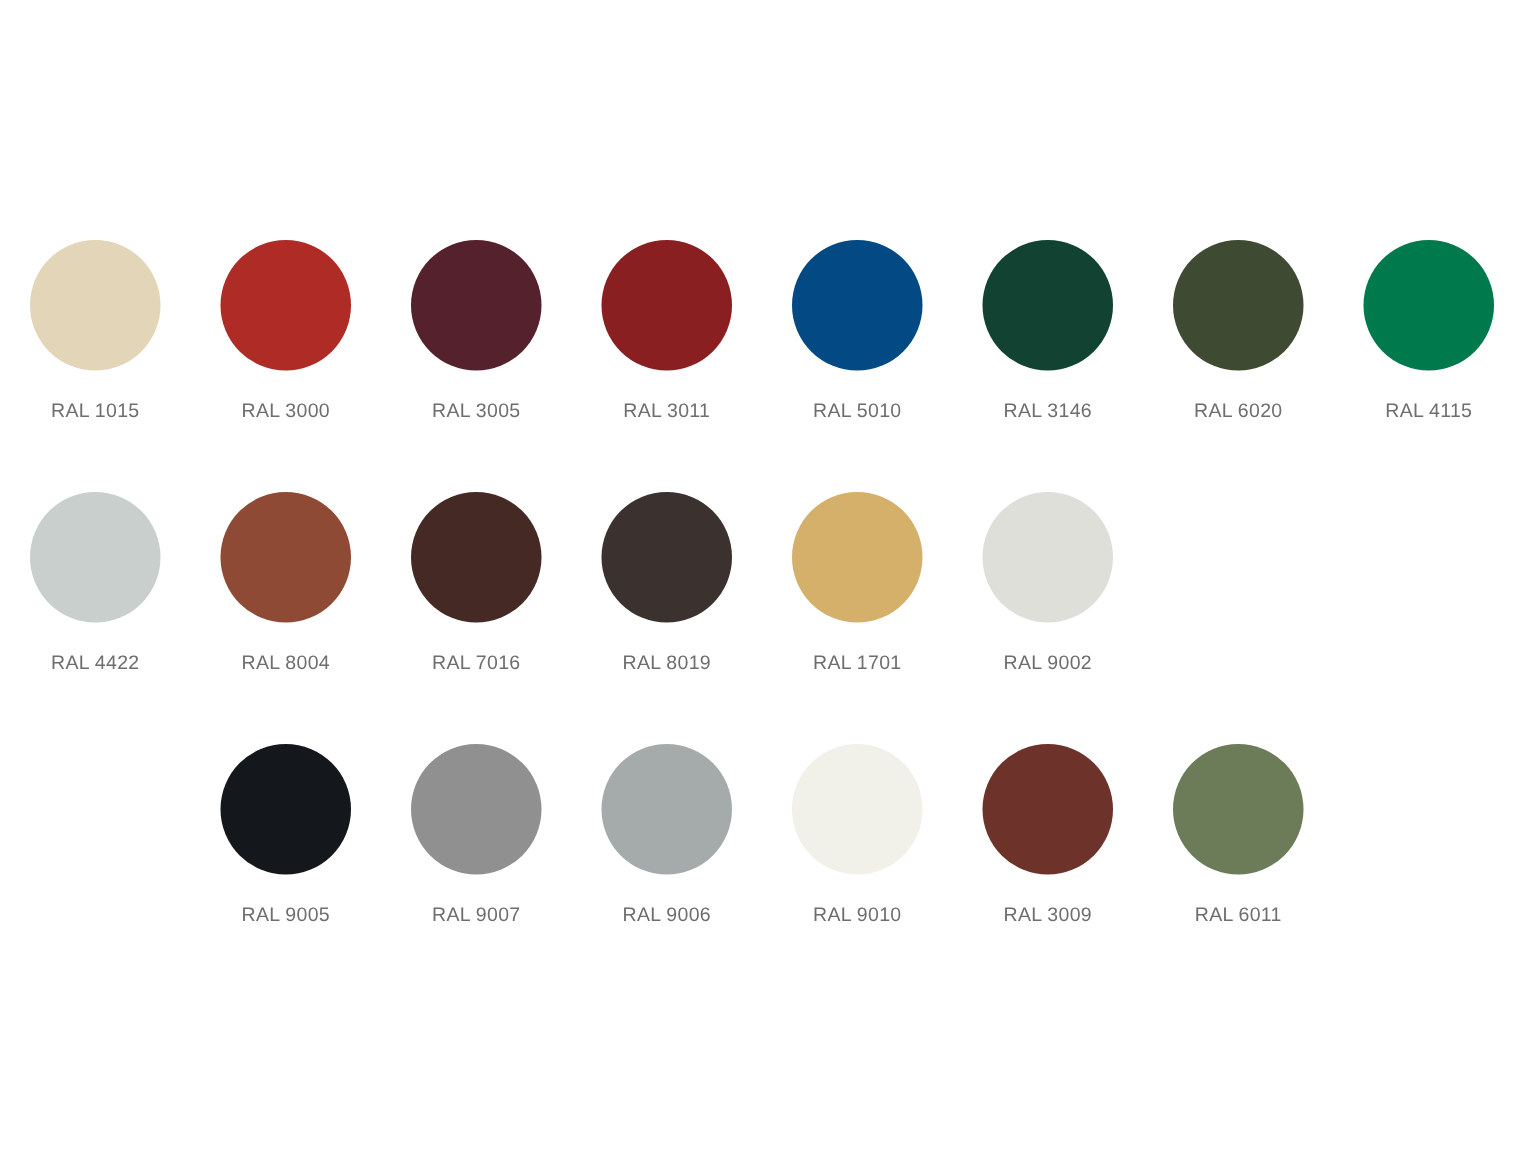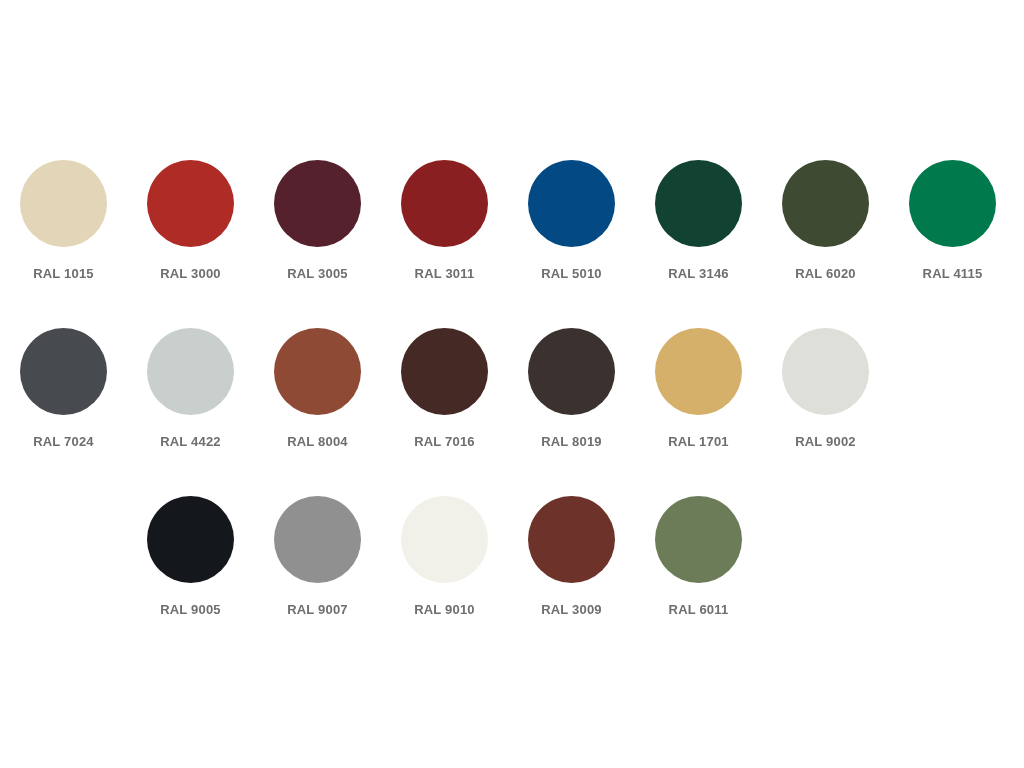--- a/index.html
+++ b/index.html
@@ -24,21 +24,20 @@
     position: absolute;
     left: 0;
     top: 144px;
     width: 1024px;
   }
   .swatch-row {
     display: flex;
     width: 1024px;
     height: 168px;
     box-sizing: border-box;
-    font-weight: bold;
   }
   .swatch-cell {
     width: 127px;
     flex: 0 0 127px;
     display: flex;
     flex-direction: column;
     align-items: center;
   }
   .swatch-cell.is-empty {
     visibility: hidden;
@@ -94,24 +93,20 @@
           <span class="swatch-dot" style="background-color: rgb(62, 74, 49);"></span>
           <span class="swatch-label">RAL 6020</span>
         </div>
         <div class="swatch-cell">
           <span class="swatch-dot" style="background-color: rgb(0, 121, 76);"></span>
           <span class="swatch-label">RAL 4115</span>
         </div>
       </div>
       <div class="swatch-row">
         <div class="swatch-cell">
-          <span class="swatch-dot" style="background-color: rgb(71, 75, 80);"></span>
-          <span class="swatch-label">RAL 7024</span>
-        </div>
-        <div class="swatch-cell">
           <span class="swatch-dot" style="background-color: rgb(201, 207, 204);"></span>
           <span class="swatch-label">RAL 4422</span>
         </div>
         <div class="swatch-cell">
           <span class="swatch-dot" style="background-color: rgb(143, 74, 54);"></span>
           <span class="swatch-label">RAL 8004</span>
         </div>
         <div class="swatch-cell">
           <span class="swatch-dot" style="background-color: rgb(69, 41, 36);"></span>
           <span class="swatch-label">RAL 7016</span>
@@ -136,20 +131,24 @@
         </div>
         <div class="swatch-cell">
           <span class="swatch-dot" style="background-color: rgb(20, 23, 28);"></span>
           <span class="swatch-label">RAL 9005</span>
         </div>
         <div class="swatch-cell">
           <span class="swatch-dot" style="background-color: rgb(144, 144, 144);"></span>
           <span class="swatch-label">RAL 9007</span>
         </div>
         <div class="swatch-cell">
+          <span class="swatch-dot" style="background-color: rgb(165, 171, 171);"></span>
+          <span class="swatch-label">RAL 9006</span>
+        </div>
+        <div class="swatch-cell">
           <span class="swatch-dot" style="background-color: rgb(241, 240, 233);"></span>
           <span class="swatch-label">RAL 9010</span>
         </div>
         <div class="swatch-cell">
           <span class="swatch-dot" style="background-color: rgb(109, 51, 43);"></span>
           <span class="swatch-label">RAL 3009</span>
         </div>
         <div class="swatch-cell">
           <span class="swatch-dot" style="background-color: rgb(108, 124, 89);"></span>
           <span class="swatch-label">RAL 6011</span>

